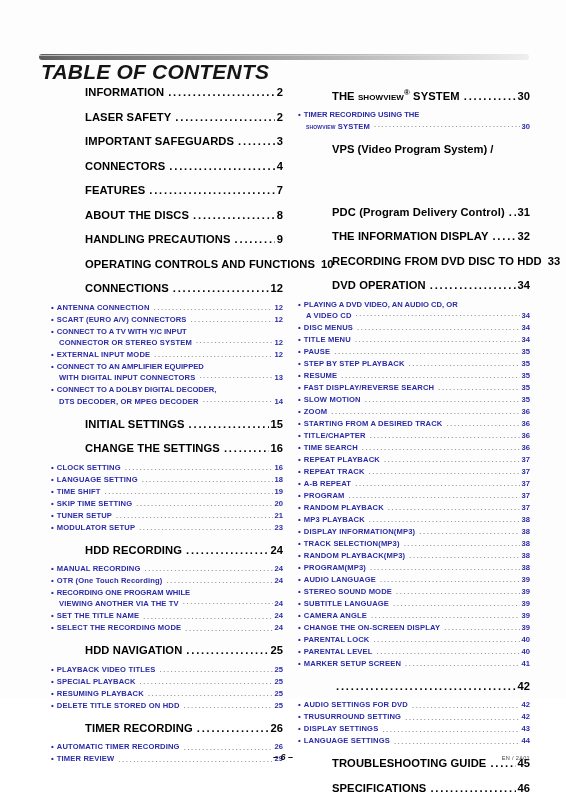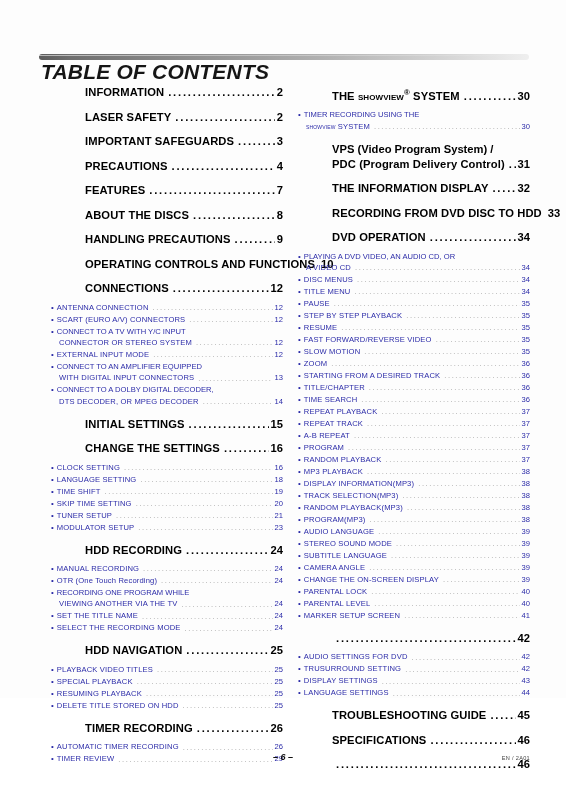--- a/index.html
+++ b/index.html
@@ -83,24 +83,24 @@
     letter-spacing: 1.8px;
     font-size: 11.2px;
     font-weight: bold;
     color: #000;
   }
   .toc-entry .pg { flex: 0 0 auto; text-align: right; }
 
   
   .toc-entry.two-line { display: block; white-space: normal; }
   .toc-entry.two-line .l1 { display: block; }
-  .toc-entry.two-line .l2 { display: flex; align-items: flex-end; }
-
-  
-  .sub-list { margin: -4px 0 9.5px 0; }
+  .toc-entry.two-line .l2 { display: flex; align-items: flex-end; margin-top: 48px; }
+
+  
+  .sub-list { margin: -4px 0 9.5px 0; font-weight: bold; }
   .sub-entry {
     display: flex;
     align-items: flex-end;
     font-size: 7.6px;
     color: #2b2ba8;
     line-height: 11.4px;
     margin-bottom: 0.6px;
     white-space: nowrap;
     padding-left: 10px;
   }
@@ -121,21 +121,21 @@
     letter-spacing: 1.6px;
     font-size: 7.6px;
     color: #9a9a9a;
   }
   .sub-entry .pg { flex: 0 0 auto; text-align: right; color: #2b2ba8; }
 
   
   .sub-entry.two-line { display: block; white-space: normal; padding-left: 10px; }
   .sub-entry.two-line .l1 { display: block; padding-left: 0; }
   .sub-entry.two-line .l1 .bullet { margin-right: 3px; }
-  .sub-entry.two-line .l2 { display: flex; align-items: flex-end; padding-left: 8px; }
+  .sub-entry.two-line .l2 { display: flex; padding-left: 8px; }
 
   
   .sc { font-variant: small-caps; text-transform: lowercase; }
   .sc::first-letter { text-transform: uppercase; }
   .reg { font-size: .7em; vertical-align: super; }
 
   
   .footer-page {
     position: absolute;
     left: 0; right: 0;
@@ -174,21 +174,21 @@
         <span class="lbl">LASER SAFETY</span>
         <span class="dots">..........................................................................................................</span>
         <span class="pg">2</span>
       </div>
       <div class="toc-entry">
         <span class="lbl">IMPORTANT SAFEGUARDS</span>
         <span class="dots">..........................................................................................................</span>
         <span class="pg">3</span>
       </div>
       <div class="toc-entry">
-        <span class="lbl">PRECAUTIONS</span>
+        <span class="lbl">CONNECTORS</span>
         <span class="dots">..........................................................................................................</span>
         <span class="pg">4</span>
       </div>
       <div class="toc-entry">
         <span class="lbl">FEATURES</span>
         <span class="dots">..........................................................................................................</span>
         <span class="pg">7</span>
       </div>
       <div class="toc-entry">
         <span class="lbl">ABOUT THE DISCS</span>
@@ -465,21 +465,21 @@
           <span class="pg">35</span>
         </div>
         <div class="sub-entry">
           <span class="bullet">•</span>
           <span class="lbl">RESUME</span>
           <span class="dots">..........................................................................................................</span>
           <span class="pg">35</span>
         </div>
         <div class="sub-entry">
           <span class="bullet">•</span>
-          <span class="lbl">FAST FORWARD/REVERSE VIDEO</span>
+          <span class="lbl">FAST DISPLAY/REVERSE SEARCH</span>
           <span class="dots">..........................................................................................................</span>
           <span class="pg">35</span>
         </div>
         <div class="sub-entry">
           <span class="bullet">•</span>
           <span class="lbl">SLOW MOTION</span>
           <span class="dots">..........................................................................................................</span>
           <span class="pg">35</span>
         </div>
         <div class="sub-entry">

